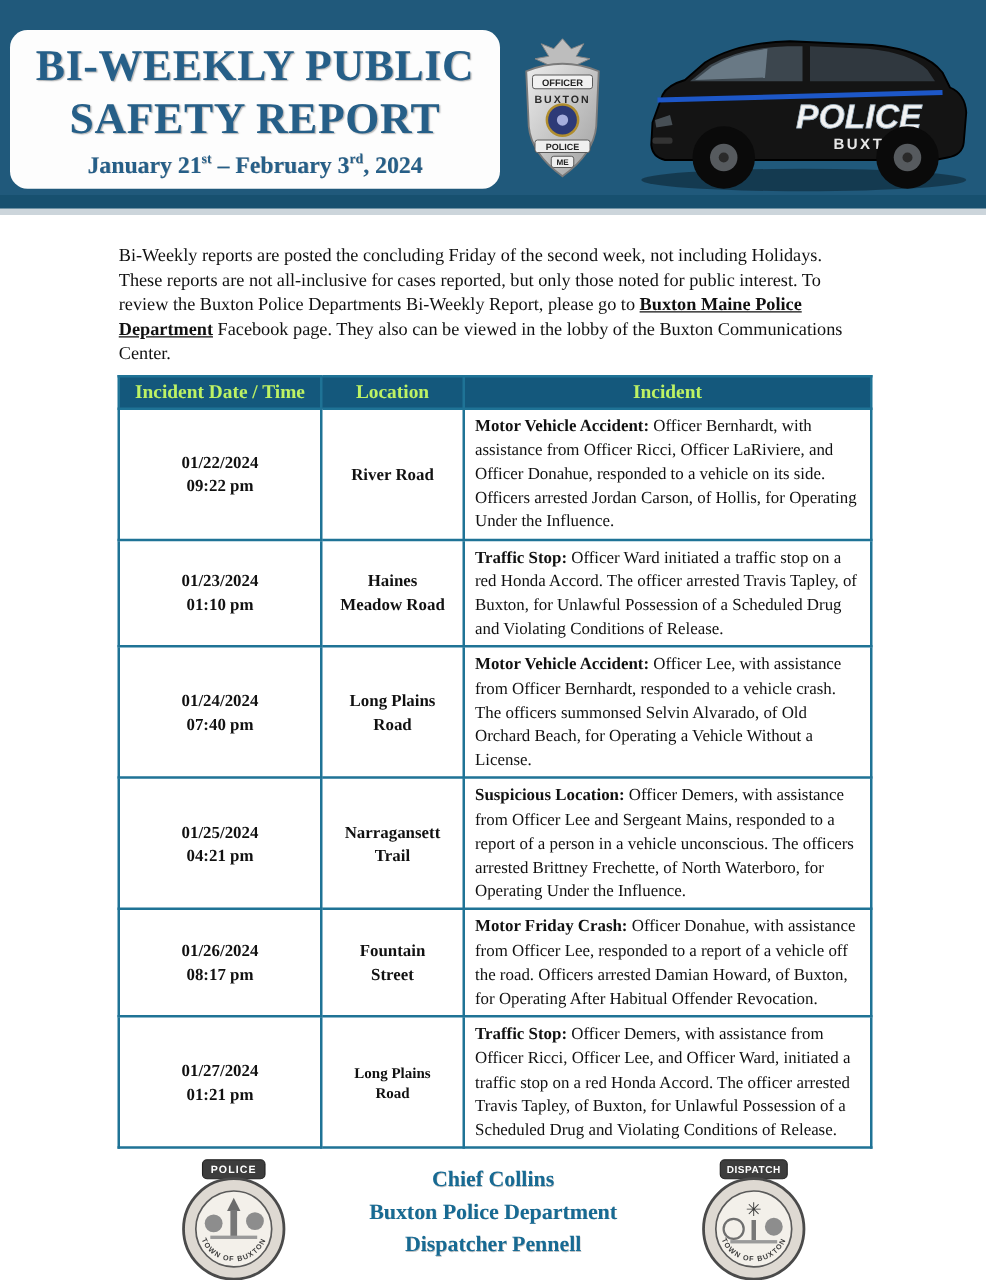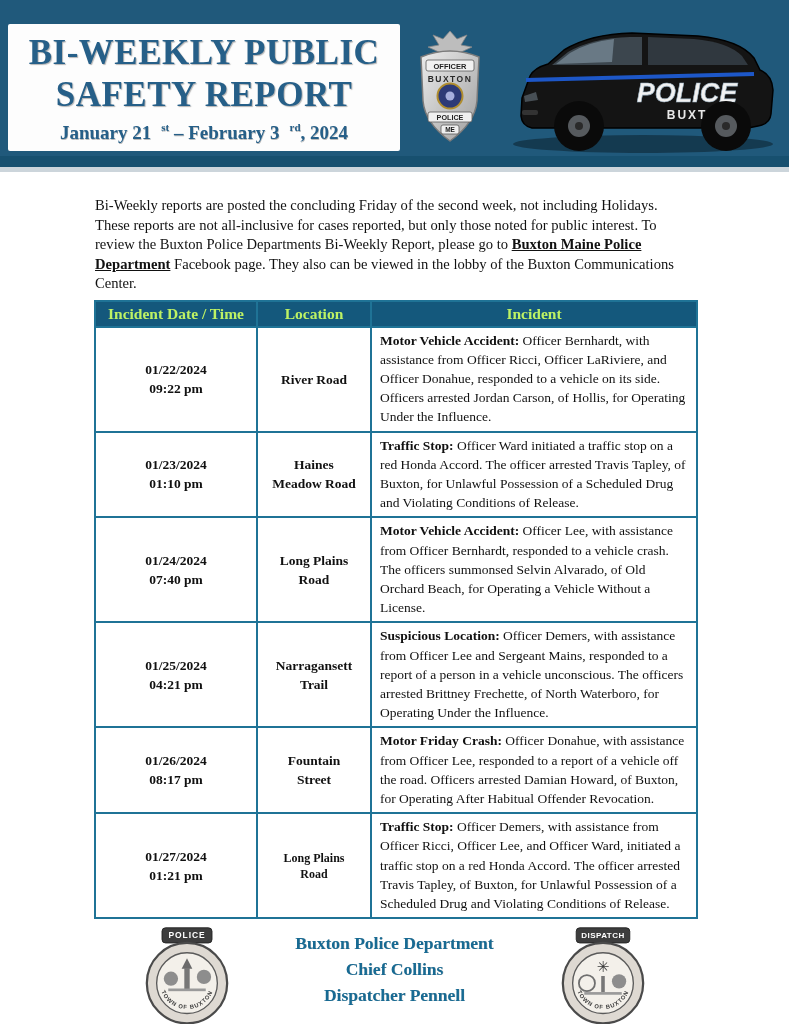--- a/index.html
+++ b/index.html
@@ -15,33 +15,33 @@
   .page{position:relative;width:789px;height:1024px;background:#fff;overflow:hidden;}
 
   
   .header{
     position:relative;width:789px;height:172px;
     background:linear-gradient(to bottom, var(--teal) 0px, var(--teal) 156px, var(--teal-dark) 156px, var(--teal-dark) 172px);
     border-bottom:5px solid #ccd5db;
   }
   .title-card{
     position:absolute;left:8px;top:24px;width:392px;height:127px;
-    background:#fdfdfd;border-radius:2px;
+    background:#fdfdfd;border-radius:14px;
     display:flex;flex-direction:column;align-items:center;justify-content:center;
   }
   .title-line{
     font-size:35px;font-weight:bold;color:var(--title-blue);
     letter-spacing:.5px;line-height:42px;text-align:center;
     text-shadow:1px 1px 1px rgba(90,90,90,.45);
   }
   .date-range{
     margin-top:6px;font-size:19px;font-weight:bold;color:var(--title-blue);
     text-shadow:.5px .5px .5px rgba(90,90,90,.4);
   }
-  sup{font-size:.58em;vertical-align:super;line-height:0;margin-left:10px;}
+  sup{font-size:.58em;vertical-align:super;line-height:0;}
   .badge-wrap{position:absolute;left:410px;top:28px;width:80px;height:118px;}
   .car-wrap{position:absolute;left:502px;top:18px;width:282px;height:142px;}
 
   
   .intro{
     margin:24px 95px 0 95px;width:600px;
     font-size:14.6px;line-height:19.5px;color:#111;text-align:left;
   }
   .intro .fb-link{font-weight:bold;text-decoration:underline;}
   .subtitle{
@@ -227,22 +227,22 @@
         <defs>
             <path id="arcP" d="M 19,62 A 31,31 0 0 0 81,62"></path>
           </defs>
         <text font-family="Liberation Sans, sans-serif" font-size="6.5" font-weight="bold" fill="#3c3c3c" letter-spacing="1">
           <textPath href="#arcP" startOffset="50%" text-anchor="middle">TOWN OF BUXTON</textPath>
         </text>
       </svg>
     </div>
 
     <div class="footer-text">
+      <div>Chief Collins</div>
       <div>Buxton Police Department</div>
-      <div>Chief Collins</div>
       <div>Dispatcher Pennell</div>
     </div>
 
     <div class="patch">
       <svg width="94" height="100" viewBox="0 0 100 112">
         <path d="M24,2 h52 a4,4 0 0 1 4,4 v9 a4,4 0 0 1 -4,4 h-52 a4,4 0 0 1 -4,-4 v-9 a4,4 0 0 1 4,-4 Z" fill="#3d3d3d" stroke="#222" stroke-width="1"></path>
         <text x="50" y="13.5" text-anchor="middle" font-family="Liberation Sans, sans-serif" font-size="9" font-weight="bold" fill="#fff" letter-spacing="0.5">DISPATCH</text>
         <circle cx="50" cy="64" r="45" fill="#ded9d2" stroke="#4a4a4a" stroke-width="2.5"></circle>
         <circle cx="50" cy="64" r="34" fill="#f3f0ea" stroke="#5a5a5a" stroke-width="1.5"></circle>
         <text x="50" y="52" text-anchor="middle" font-family="DejaVu Sans, sans-serif" font-size="17" fill="#3a3a3a">✳</text>

